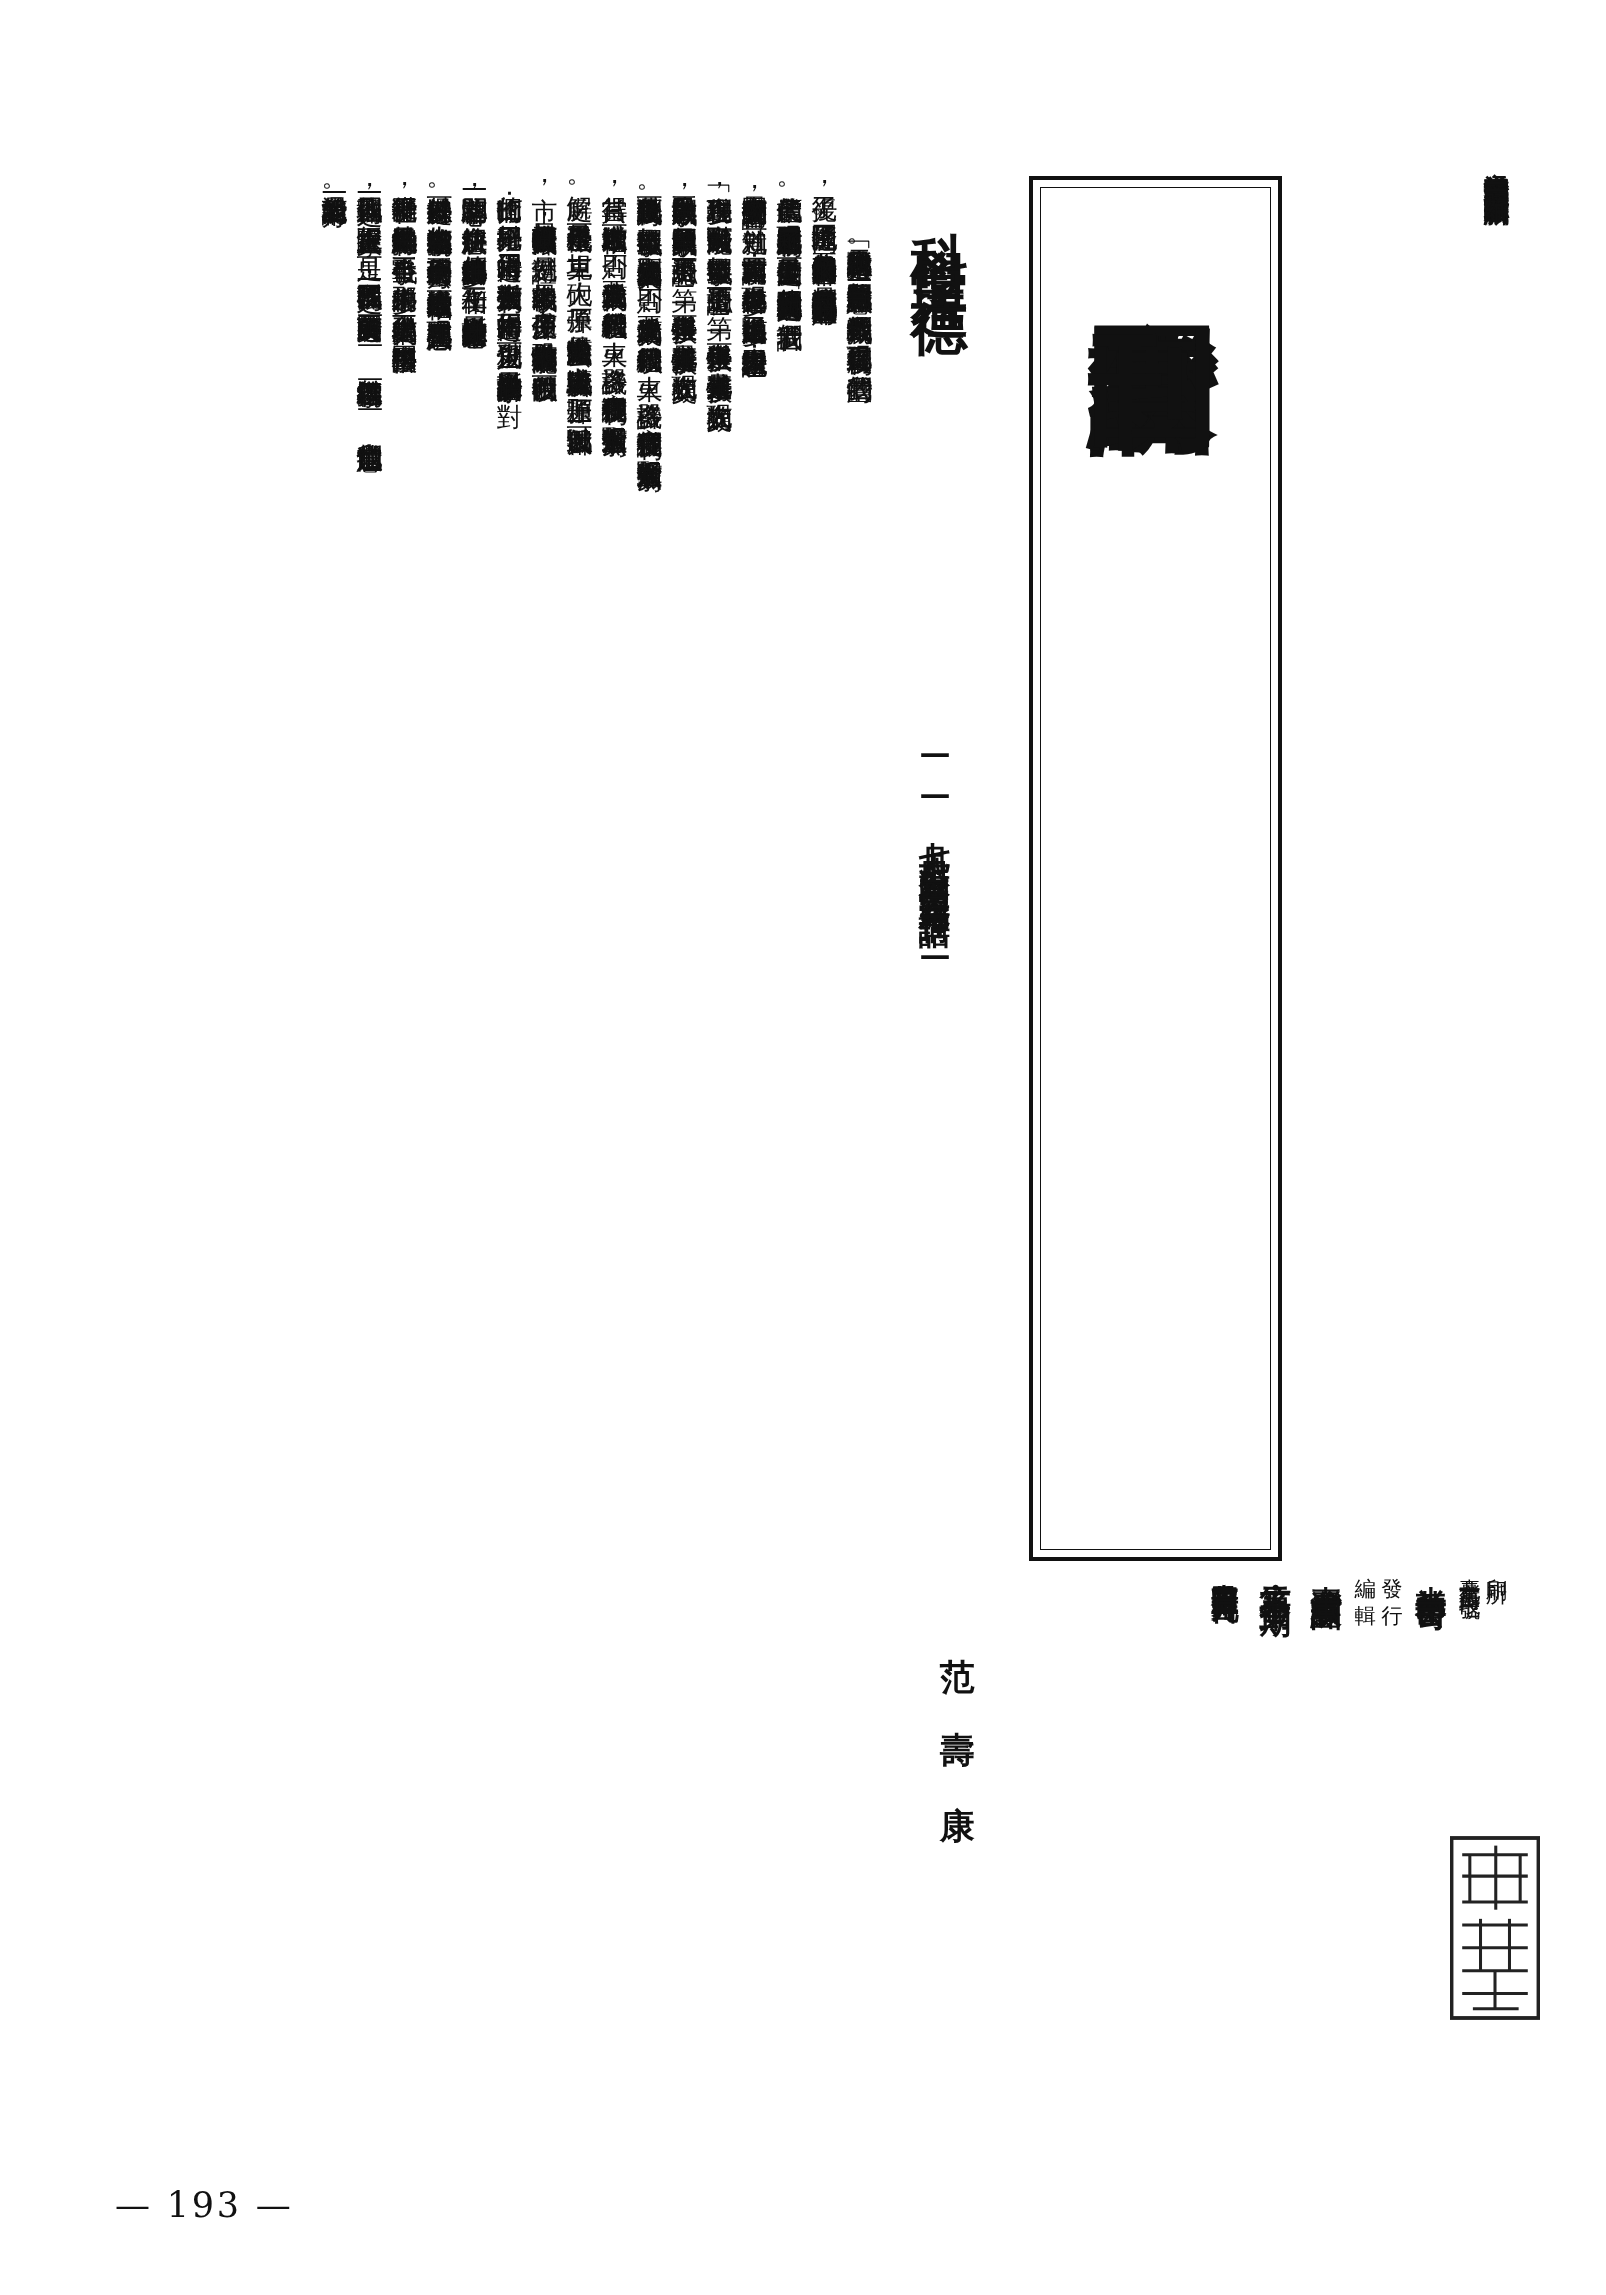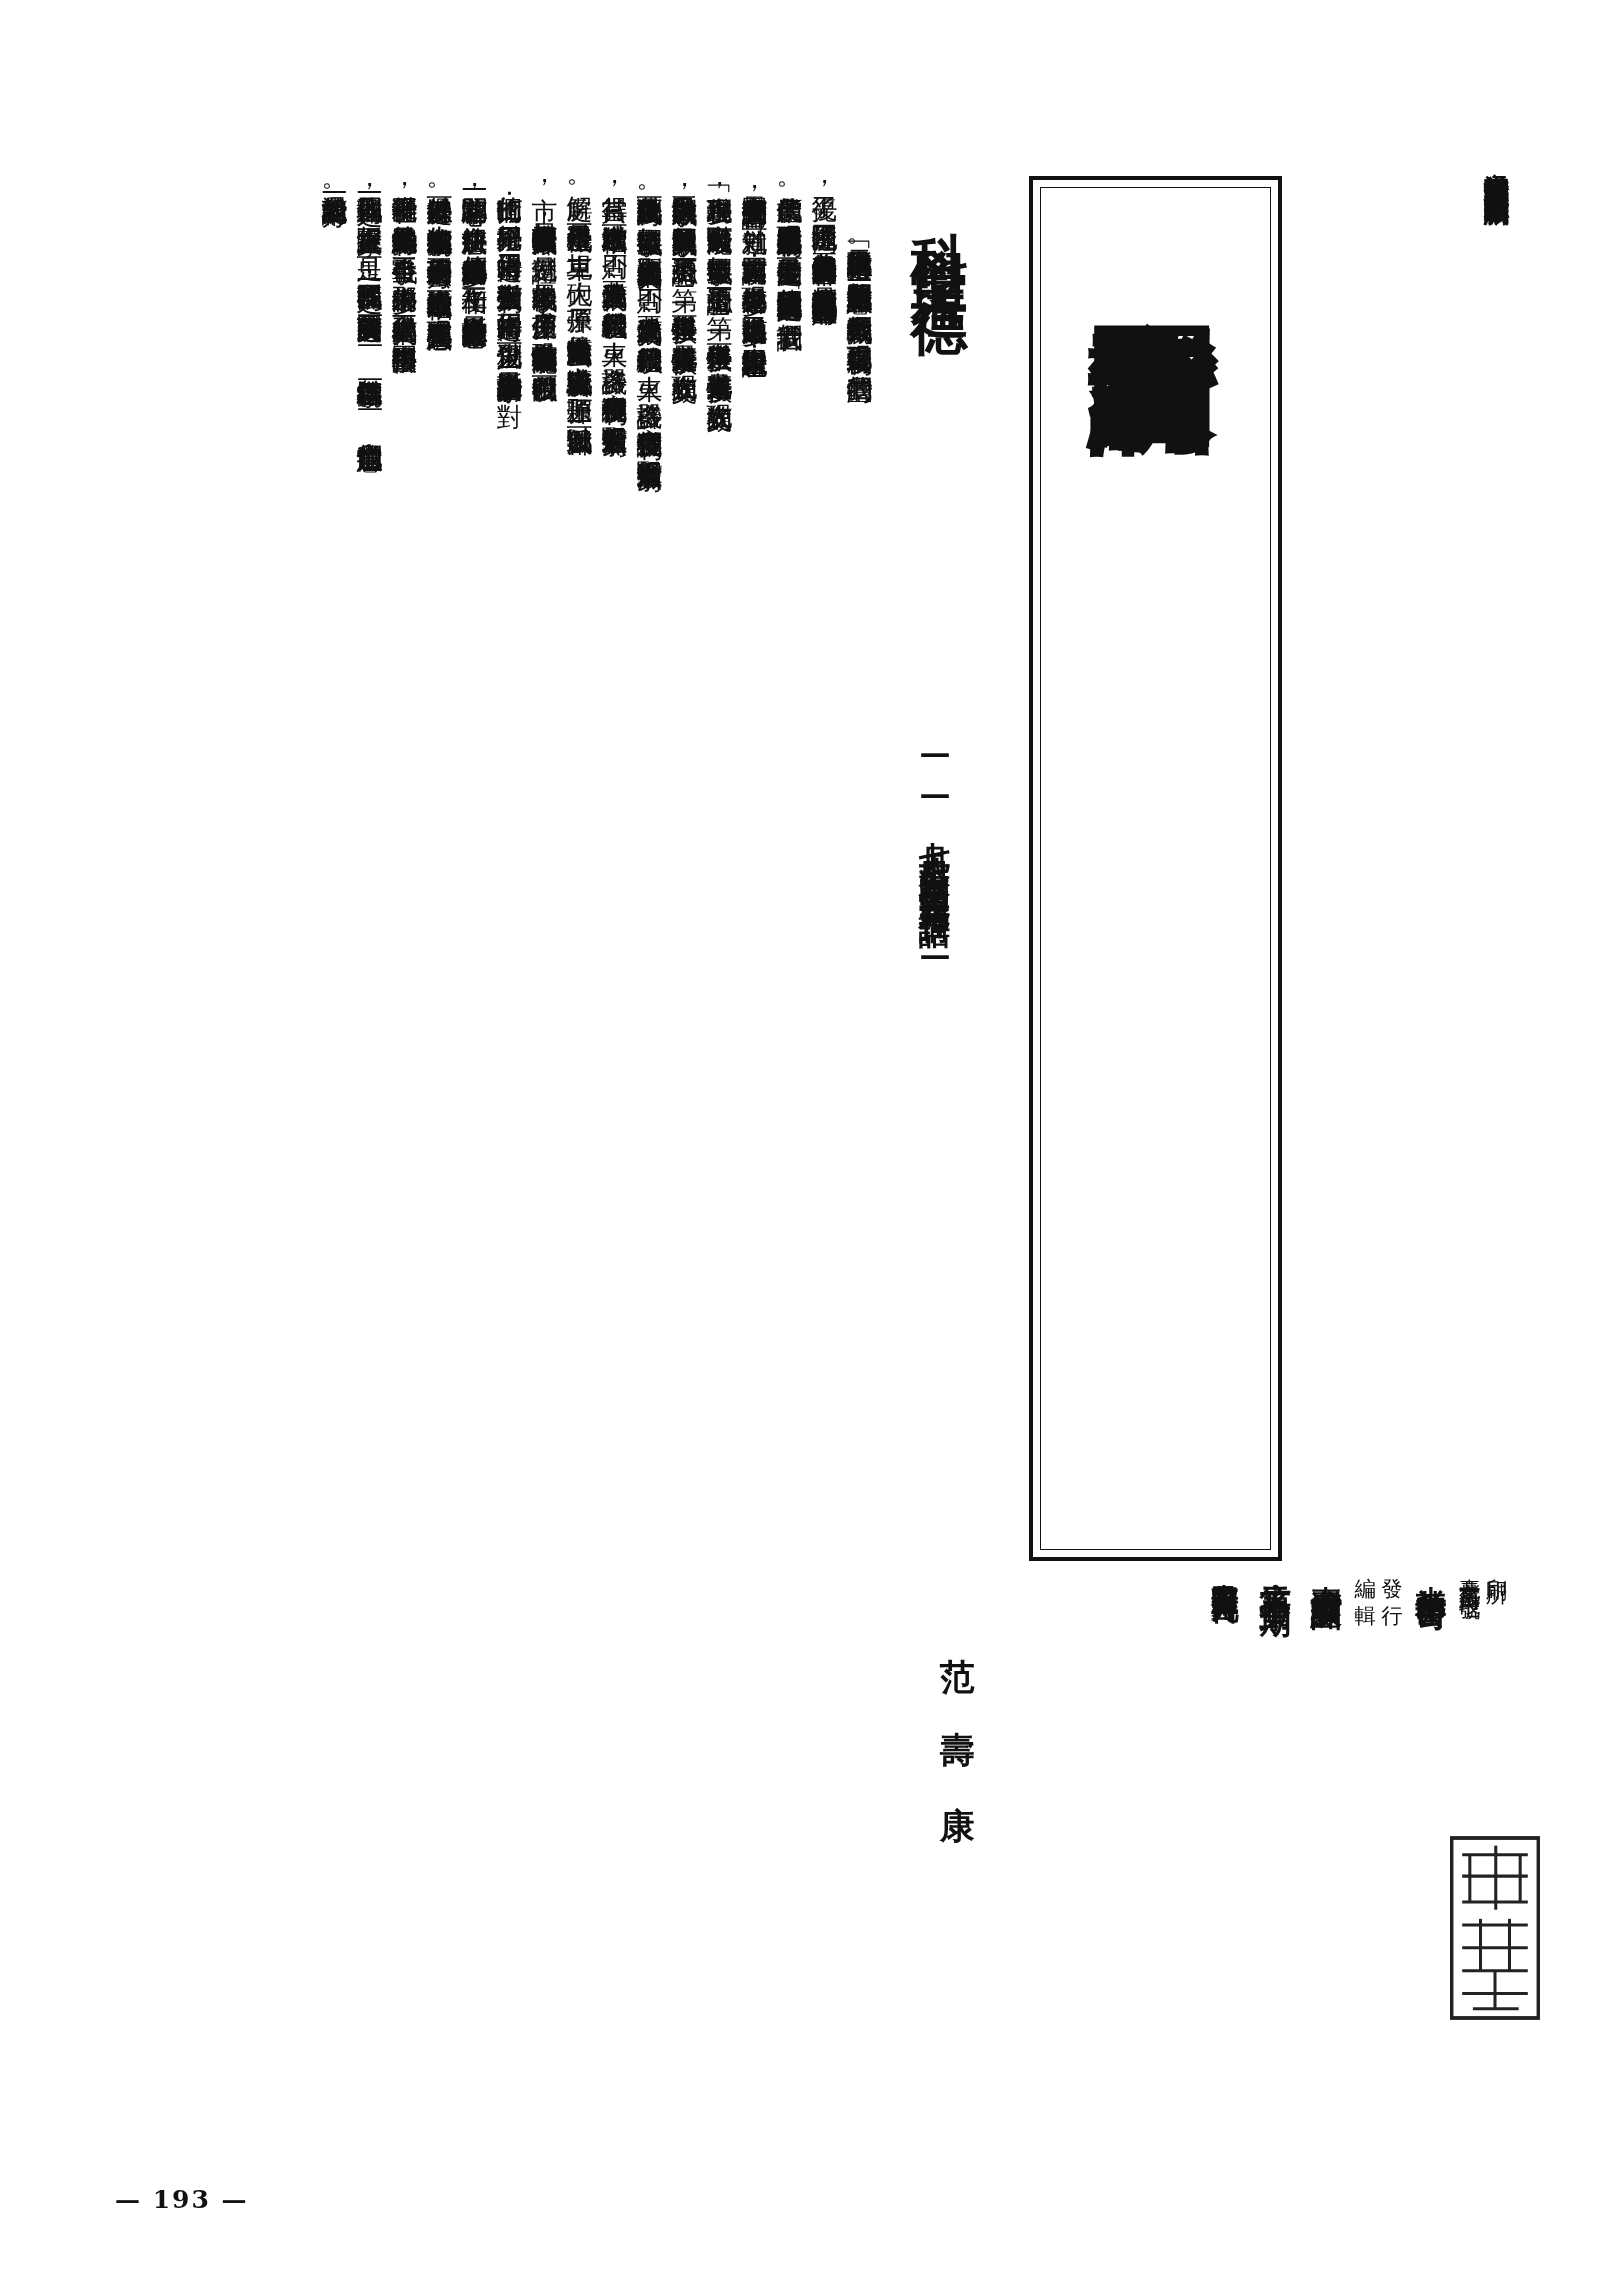--- a/index.html
+++ b/index.html
@@ -183,22 +183,22 @@
     line-height: 1.35;
     letter-spacing: 0.015em;
     height: 100%;
   }
 
   
   .pagenum {
     position: absolute;
     left: 115px;
     top: 2185px;
-    font-size: 25px;
-    font-weight: bold;
+    font-size: 35px;
+    font-weight: normal;
     letter-spacing: 0.08em;
     text-align: center;
   }
 </style>
 </head>
 <body>
 
 <div class="page">
 
   <div class="reg-line">

